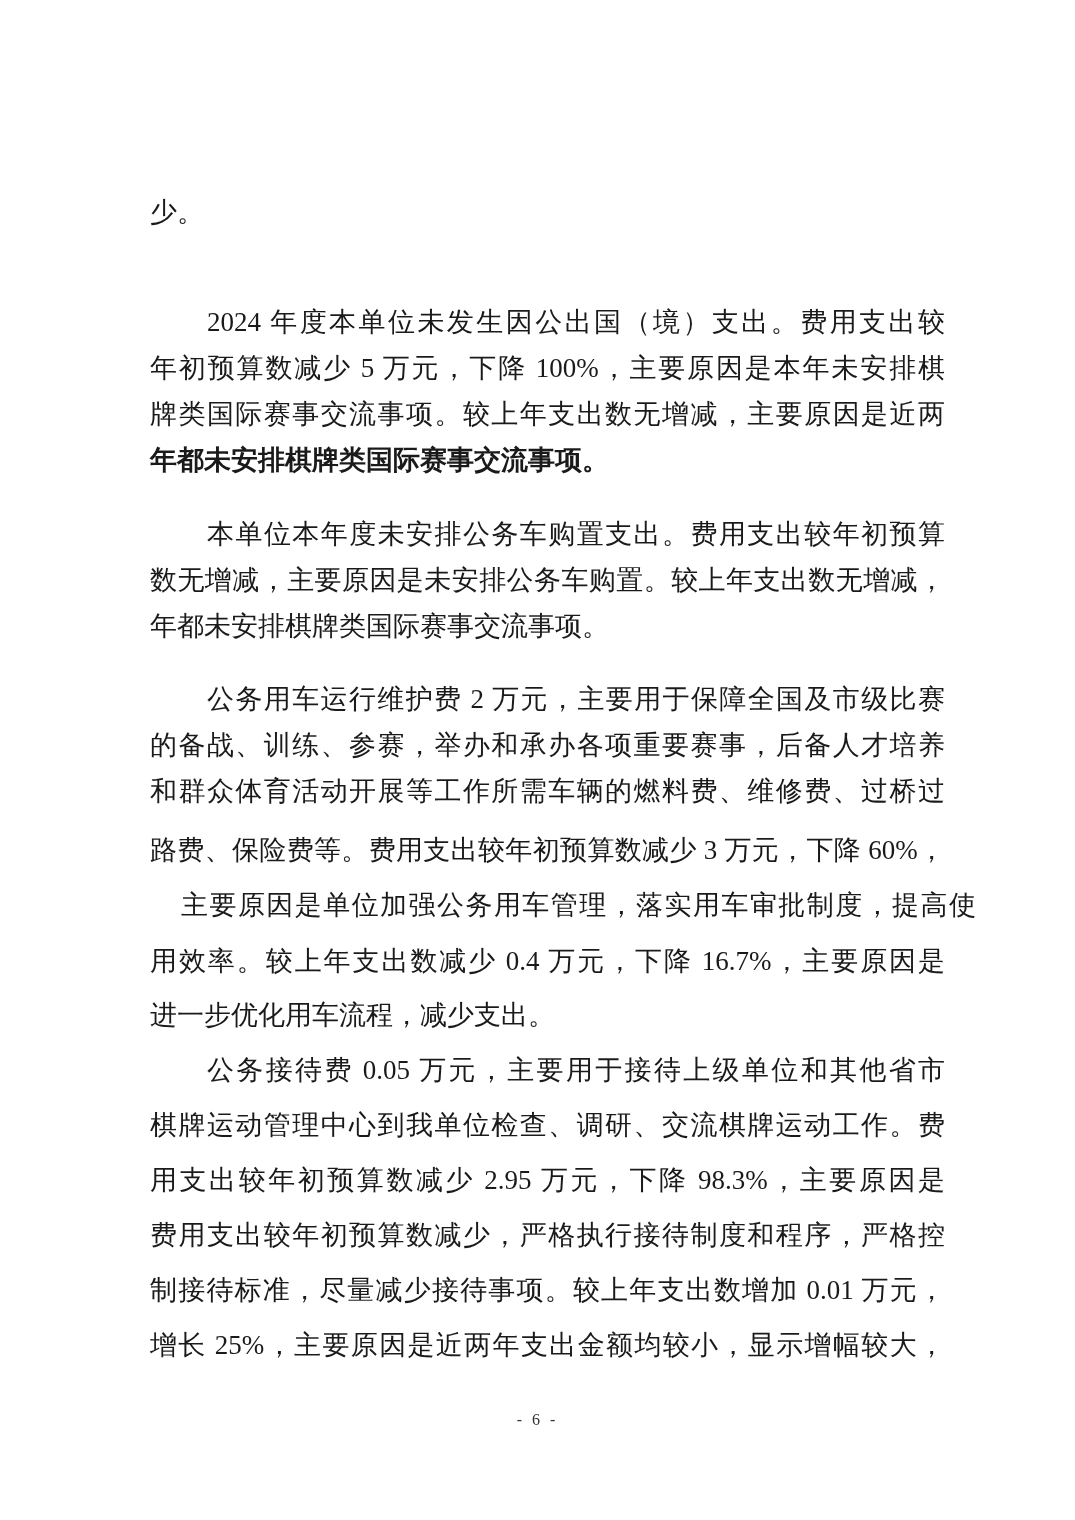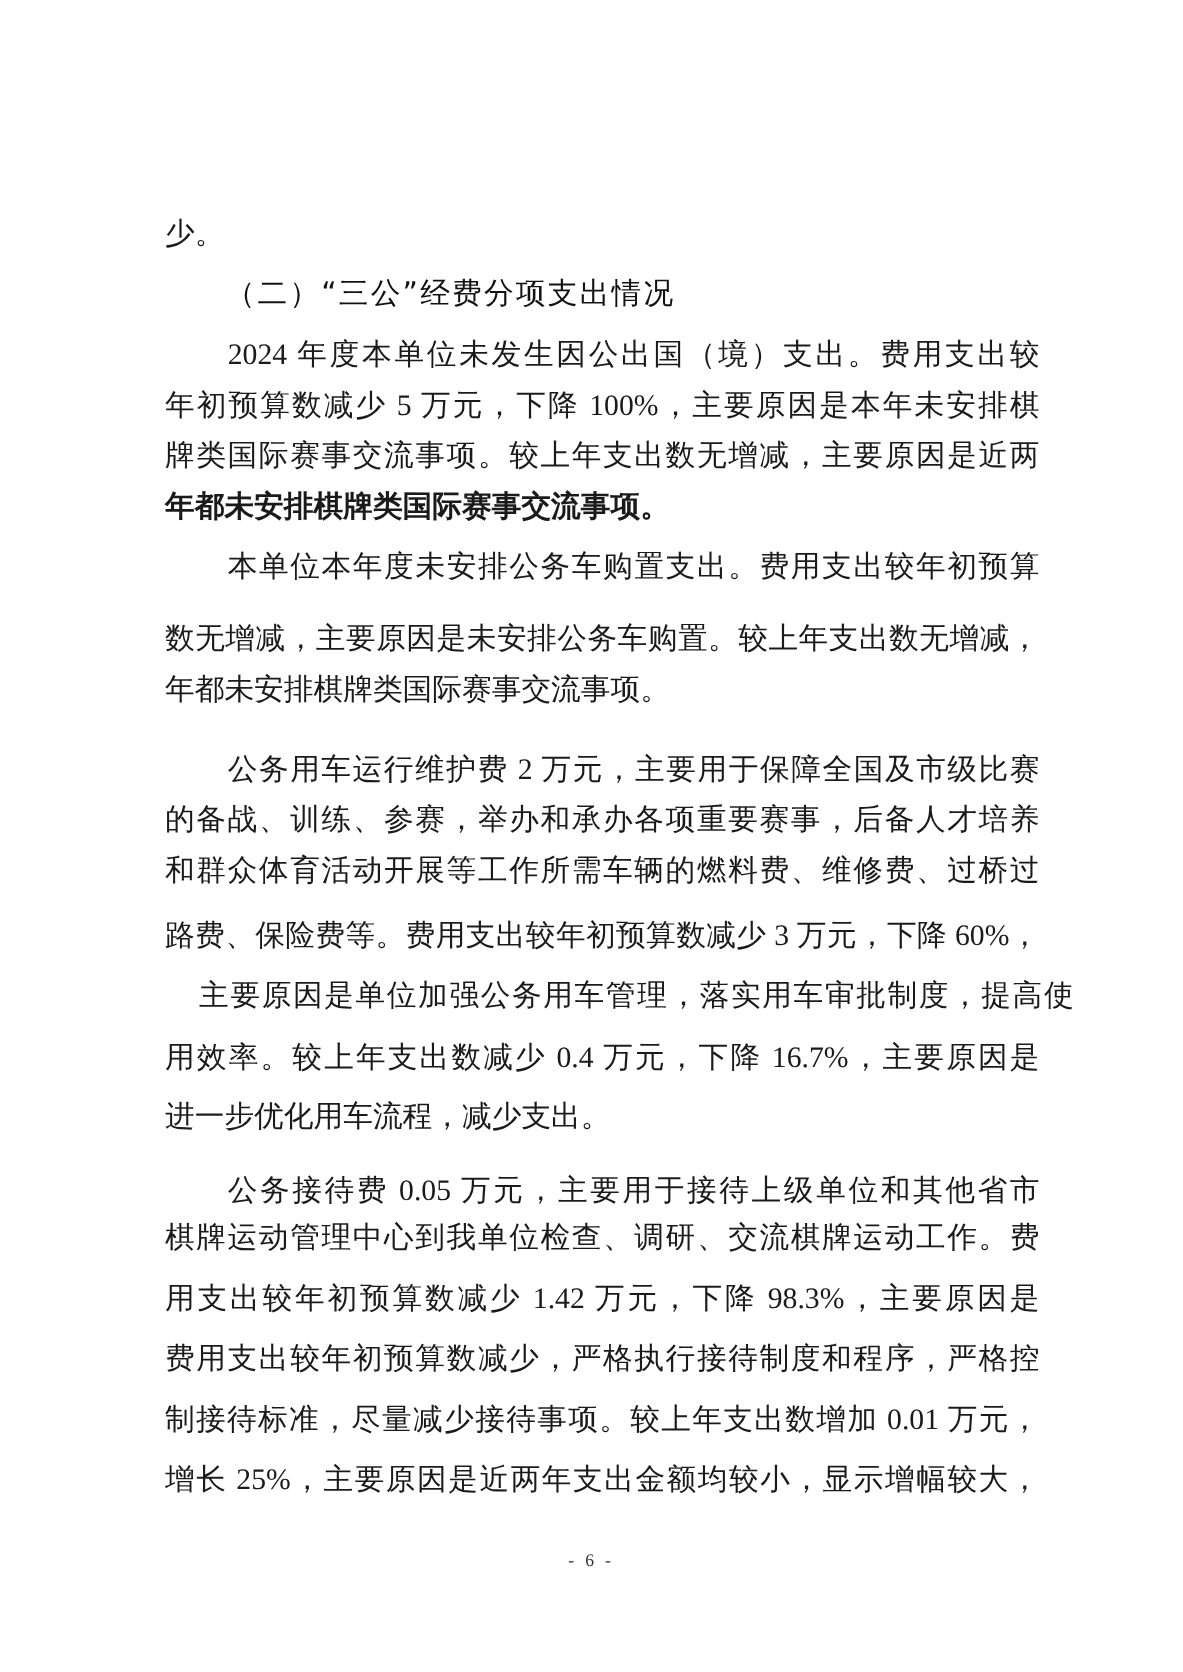--- a/index.html
+++ b/index.html
@@ -67,49 +67,48 @@
       letter-spacing: 3px;
     }
   </style>
 </head>
 <body>
 
 <div class="page">
 
   <div class="line last" style="top:192px;">少。</div>
 
-  <div class="heading" style="top:247px; left:205px;">（二）“三公”经费分项支出情况</div>
 
   <div>
     <div class="line indent" style="top:302px;">2024 年度本单位未发生因公出国（境）支出。费用支出较</div>
     <div class="line" style="top:348px;">年初预算数减少 5 万元，下降 100%，主要原因是本年未安排棋</div>
     <div class="line" style="top:394px;">牌类国际赛事交流事项。较上年支出数无增减，主要原因是近两</div>
     <div class="line last" style="top:440px;font-weight:bold;">年都未安排棋牌类国际赛事交流事项。</div>
   </div>
 
   <div>
-    <div class="line indent" style="top:495px;">本单位本年度未安排公务车购置支出。费用支出较年初预算</div>
+    <div class="line indent" style="top:514px;">本单位本年度未安排公务车购置支出。费用支出较年初预算</div>
     <div class="line" style="top:560px;">数无增减，主要原因是未安排公务车购置。较上年支出数无增减，</div>
     <div class="line last" style="top:606px;">年都未安排棋牌类国际赛事交流事项。</div>
   </div>
 
   <div>
     <div class="line indent" style="top:679px;">公务用车运行维护费 2 万元，主要用于保障全国及市级比赛</div>
     <div class="line" style="top:725px;">的备战、训练、参赛，举办和承办各项重要赛事，后备人才培养</div>
     <div class="line" style="top:771px;">和群众体育活动开展等工作所需车辆的燃料费、维修费、过桥过</div>
     <div class="line" style="top:817px;margin-top:13px;">路费、保险费等。费用支出较年初预算数减少 3 万元，下降 60%，</div>
     <div class="line" style="top:885px;margin-left:31px;">主要原因是单位加强公务用车管理，落实用车审批制度，提高使</div>
     <div class="line" style="top:941px;">用效率。较上年支出数减少 0.4 万元，下降 16.7%，主要原因是</div>
     <div class="line last" style="top:995px;">进一步优化用车流程，减少支出。</div>
   </div>
 
   <div>
-    <div class="line indent" style="top:1050px;margin-top:12px;">公务接待费 0.05 万元，主要用于接待上级单位和其他省市</div>
+    <div class="line indent" style="top:1050px;">公务接待费 0.05 万元，主要用于接待上级单位和其他省市</div>
     <div class="line" style="top:1105px;">棋牌运动管理中心到我单位检查、调研、交流棋牌运动工作。费</div>
-    <div class="line" style="top:1160px;">用支出较年初预算数减少 1.42 万元，下降 98.3%，主要原因是</div>
+    <div class="line" style="top:1160px;">用支出较年初预算数减少 2.95 万元，下降 98.3%，主要原因是</div>
     <div class="line" style="top:1215px;">费用支出较年初预算数减少，严格执行接待制度和程序，严格控</div>
     <div class="line" style="top:1270px;">制接待标准，尽量减少接待事项。较上年支出数增加 0.01 万元，</div>
     <div class="line" style="top:1325px;">增长 25%，主要原因是近两年支出金额均较小，显示增幅较大，</div>
   </div>
 
   <div class="page-number">- 6 -</div>
 
 </div>
 
 </body></html>

